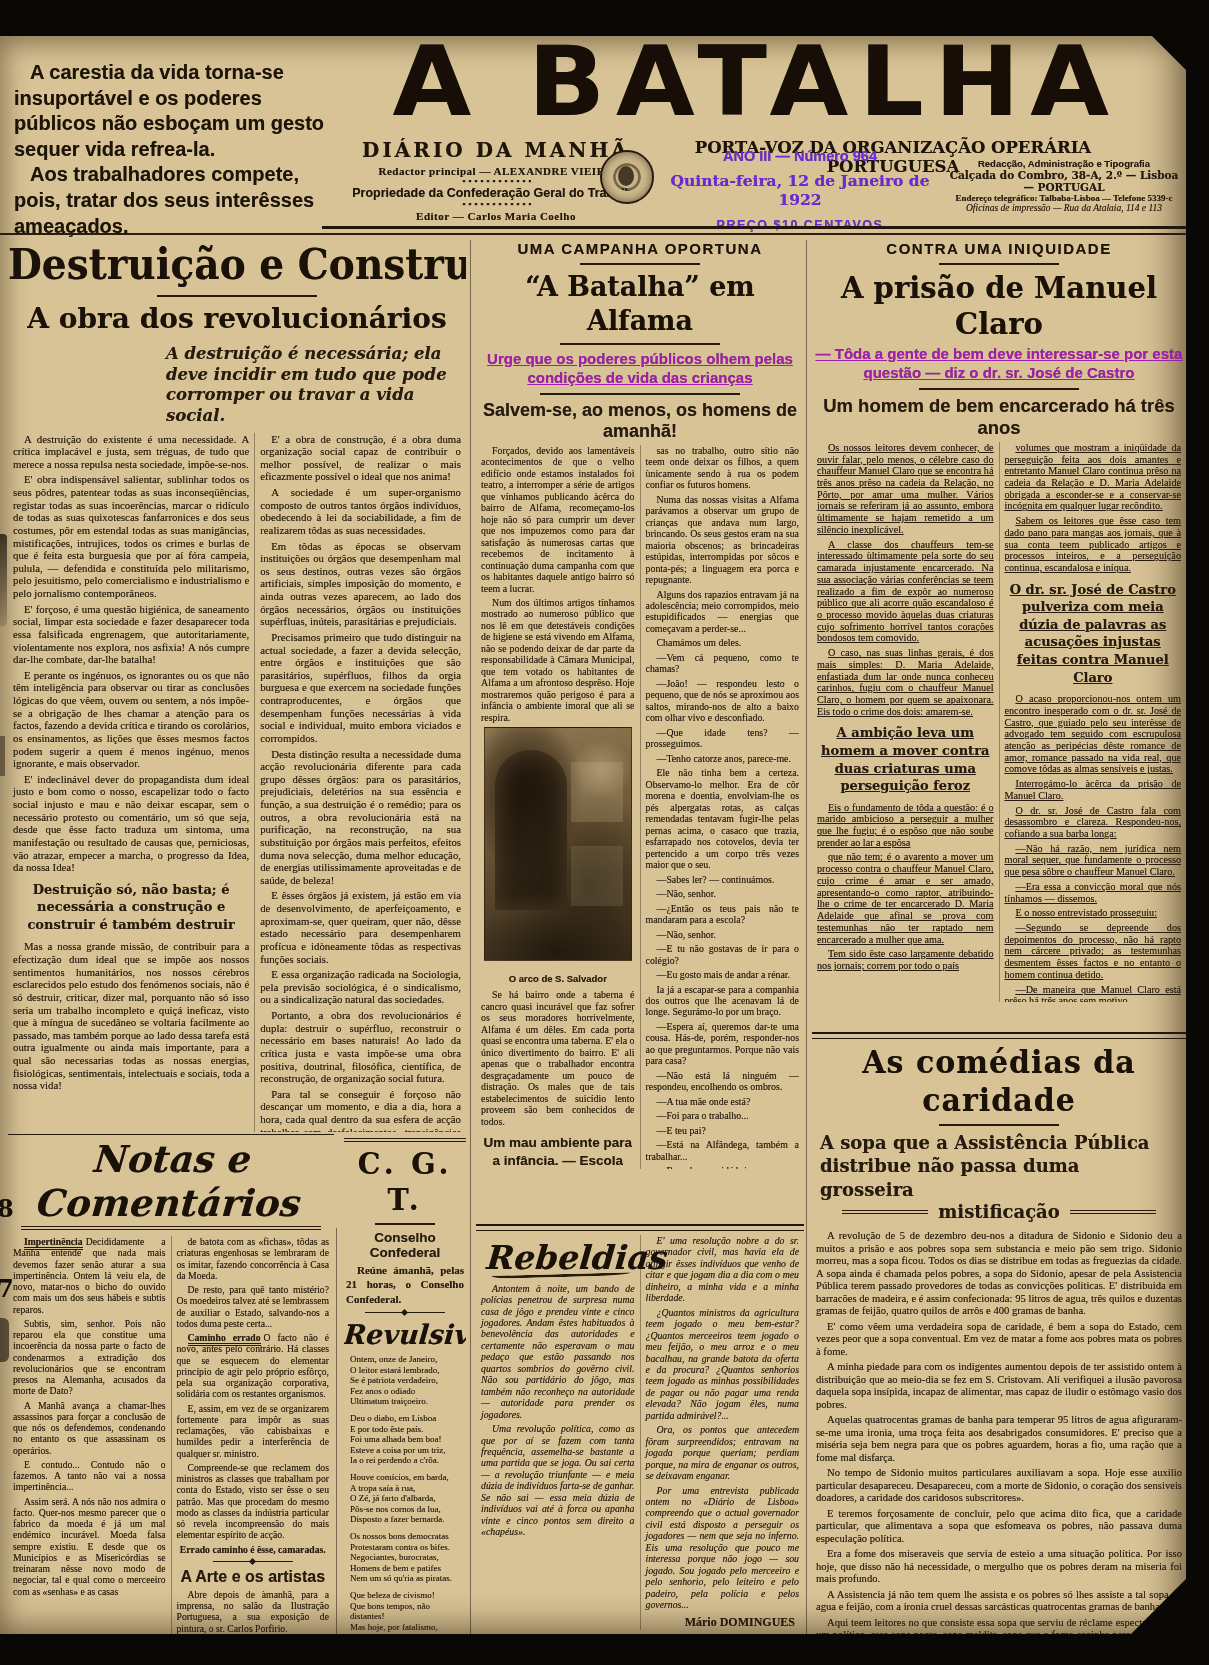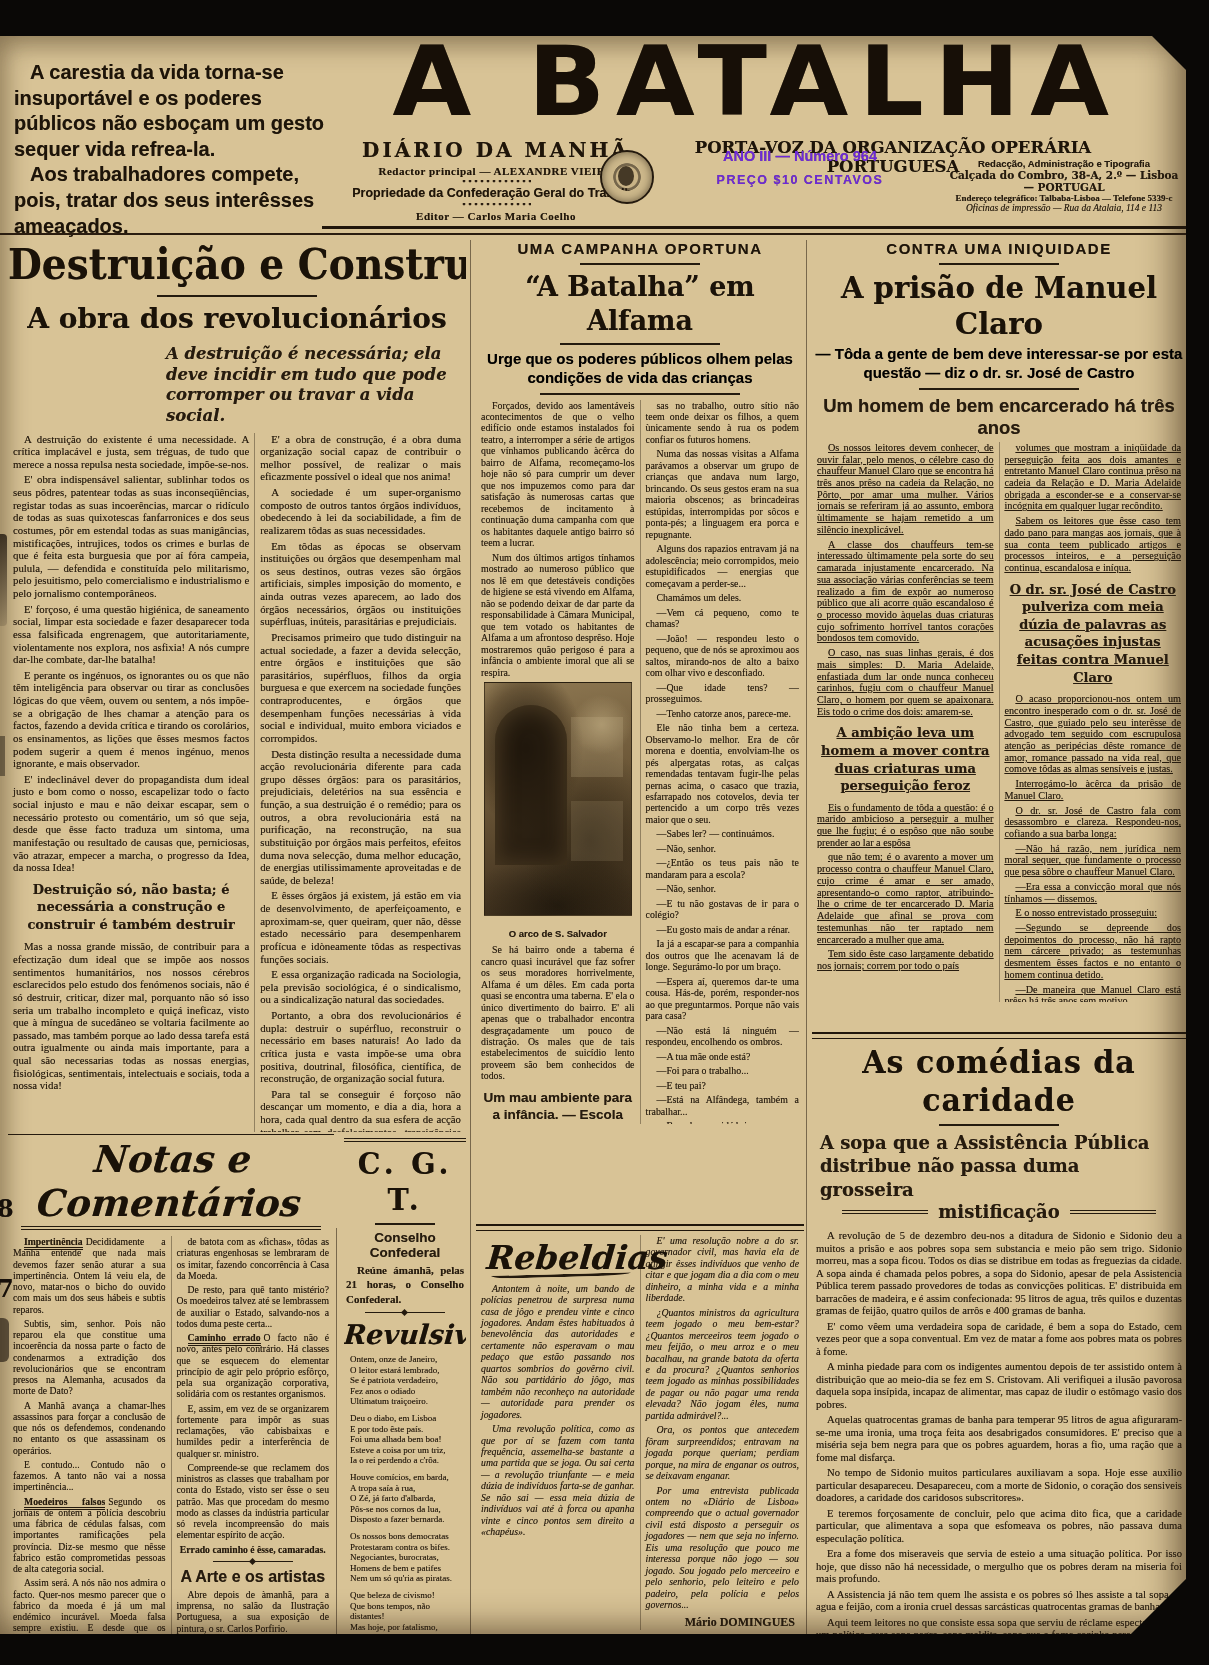--- a/index.html
+++ b/index.html
@@ -62,21 +62,21 @@
   .cols{display:flex;align-items:flex-start;}
 
   
   .kicker{font:bold 15px/1.2 "Liberation Sans",sans-serif;text-align:center;letter-spacing:1.5px;color:#1d1409;}
   .crule{margin:5px auto;border-top:2px solid #241a0e;}
   .w60{width:60px;}.w120{width:120px;}.w160{width:160px;}.w200{width:200px;}
   .dbl{border-top:4px double #241a0e;margin:2px 0;}
   .heavy{height:4px;border-top:2px solid #20160b;border-bottom:1px solid #20160b;margin-bottom:4px;}
   .subhead-serif{font:bold 13px/1.35 "DejaVu Serif",serif;text-align:center;margin:7px 2px;}
   .subhead-sans{font:bold 13.5px/1.3 "Liberation Sans",sans-serif;text-align:center;margin:7px 2px;}
-  .deck-sans{font:bold 15px/1.25 "Liberation Sans",sans-serif;text-align:center;margin:3px 0;color:#000000;}
+  .deck-sans{font:bold 15px/1.25 "Liberation Sans",sans-serif;text-align:center;margin:3px 0;color:#a21caf;text-decoration:underline;}
   .sig{text-align:right;font:bold 11.5px "Liberation Serif",serif;margin-top:3px;}
   .orn{width:80px;margin:6px auto;border-top:1px solid #241a0e;position:relative;}
   .orn::after{content:"";position:absolute;left:50%;top:-3px;width:5px;height:5px;margin-left:-3px;
       background:#241a0e;transform:rotate(45deg);}
   .script{font-family:"DejaVu Serif",serif;font-style:italic;transform:skewX(-5deg);}
 
   
   .lead{left:8px;top:204px;width:458px;height:892px;overflow:hidden;}
   .lead-title{font:bold 42px/50px "DejaVu Serif",serif;white-space:nowrap;transform:scaleX(.93);
       transform-origin:left;color:#1a1208;}
@@ -182,20 +182,21 @@
     <div class="m-line">Redactor principal — ALEXANDRE VIEIRA</div>
     <div class="squig"></div>
     <div class="m-prop">Propriedade da Confederação Geral do Trabalho</div>
     <div class="squig"></div>
     <div class="m-line">Editor — Carlos Maria Coelho</div>
   </div>
   <div class="abs seal"></div>
   <div class="abs m-portavoz">PORTA-VOZ DA ORGANIZAÇÃO OPERÁRIA PORTUGUESA</div>
   <div class="abs m-issue">
     <div class="m-ano">ANO III — Número 964</div>
+    <div class="m-date">Quinta-feira, 12 de Janeiro de 1922</div>
     <div class="m-price">PREÇO $10 CENTAVOS</div>
   </div>
   <div class="abs m-admin">
     <div class="a1">Redacção, Administração e Tipografia</div>
     <div class="a2">Calçada do Combro, 38-A, 2.º — Lisboa — PORTUGAL</div>
     <div class="a3">Endereço telegráfico: Talbaba-Lisboa — Telefone 5339-c</div>
     <div class="a4">Oficinas de impressão — Rua da Atalaia, 114 e 113</div>
   </div>
   <div class="abs rule-a"></div>
   <div class="abs rule-b"></div>
@@ -236,20 +237,21 @@
     </div>
   </section>
 
   <section class="abs alfama">
     <div class="kicker">UMA CAMPANHA OPORTUNA</div>
     <div class="crule w120"></div>
     <h2 class="alf-title">“A Batalha” em Alfama</h2>
     <div class="crule w160"></div>
     <div class="deck-sans">Urge que os poderes públicos olhem pelas condições de vida das crianças</div>
     <div class="crule w200"></div>
+    <div class="alf-deck2">Salvem-se, ao menos, os homens de amanhã!</div>
     <div class="cols alf-cols">
       <div class="c">
         <div>
             <p>Forçados, devido aos lamentáveis acontecimentos de que o velho edifício onde estamos instalados foi teatro, a interromper a série de artigos que vínhamos publicando àcêrca do bairro de Alfama, recomeçamo-los hoje não só para cumprir um dever que nos impuzemos como para dar satisfação às numerosas cartas que recebemos de incitamento à continuação duma campanha com que os habitantes daquele antigo bairro só teem a lucrar.</p>
             <p>Num dos últimos artigos tínhamos mostrado ao numeroso público que nos lê em que detestáveis condições de higiene se está vivendo em Alfama, não se podendo deixar de dar parte da responsabilidade à Câmara Municipal, que tem votado os habitantes de Alfama a um afrontoso desprêso. Hoje mostraremos quão perigoso é para a infância o ambiente imoral que ali se respira.</p>
           </div>
         <figure class="photo-fig">
           <div class="photo"></div>
           <figcaption>O arco de S. Salvador</figcaption>
         </figure>
@@ -357,21 +359,20 @@
     <h2 class="script nc-title">Notas e Comentários</h2>
     <div class="dbl nc-under"></div>
     <div class="cols notas-cols">
       <div class="c">
         <p><span class="runin">Impertinência</span><span>Decididamente a Manhã entende que nada mais devemos fazer senão aturar a sua impertinência. Ontem lá veiu ela, de novo, matar-nos o bicho do ouvido com mais um dos seus hábeis e subtis reparos.</span></p>
         <div>
             <p>Subtis, sim, senhor. Pois não reparou ela que constitue uma incoerência da nossa parte o facto de condenarmos a extradição dos revolucionários que se encontram presos na Alemanha, acusados da morte de Dato?</p>
             <p>A Manhã avança a chamar-lhes assassinos para forçar a conclusão de que nós os defendemos, condenando no entanto os que assassinam os operários.</p>
             <p>E contudo... Contudo não o fazemos. A tanto não vai a nossa impertinência...</p>
           </div>
-        <p><span class="runin">Moedeiros falsos</span><span>Segundo os jornais de ontem a polícia descobriu uma fábrica de cédulas falsas, com importantes ramificações pela província. Diz-se mesmo que nêsse fabrico estão comprometidas pessoas de alta categoria social.</span></p>
         <div>
             <p>Assim será. A nós não nos admira o facto. Quer-nos mesmo parecer que o fabrico da moeda é já um mal endémico incurável. Moeda falsa sempre existiu. E desde que os Municípios e as Misericórdias se treinaram nêsse novo modo de negociar, tal e qual como o merceeiro com as «senhas» e as casas</p>
           </div>
       </div>
       <div class="c">
         <div>
             <p>de batota com as «fichas», tôdas as criaturas engenhosas se lembraram de os imitar, fazendo concorrência à Casa da Moeda.</p>
             <p>De resto, para quê tanto mistério? Os moedeiros talvez até se lembrassem de auxiliar o Estado, salvando-nos a todos duma peste certa...</p>
           </div>
         <p><span class="runin">Caminho errado</span><span>O facto não é novo, antes pelo contrário. Há classes que se esquecem do elementar princípio de agir pelo próprio esfôrço, pela sua organização corporativa, solidária com os restantes organismos.</span></p>

